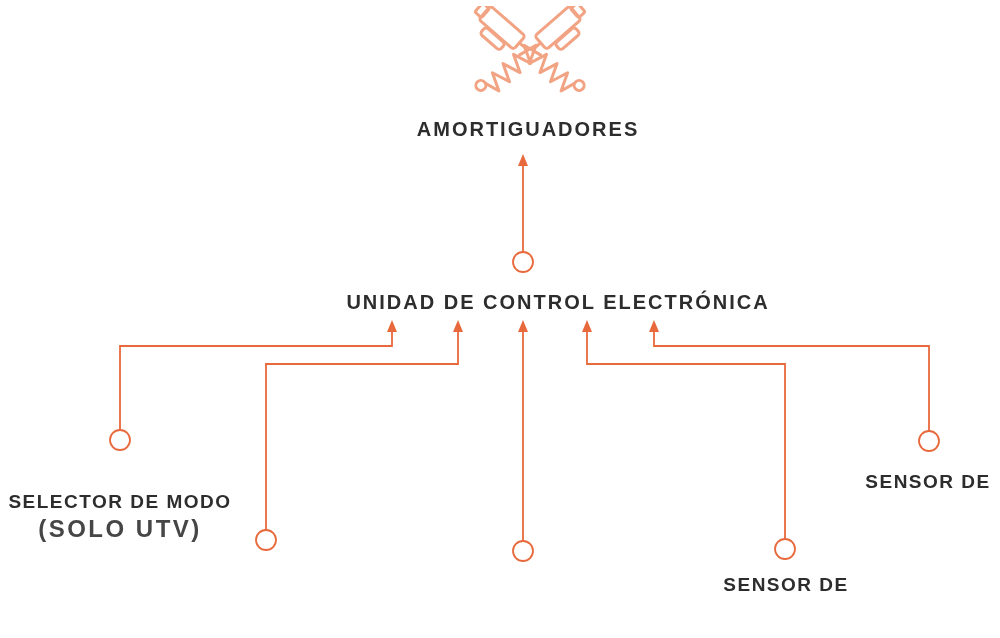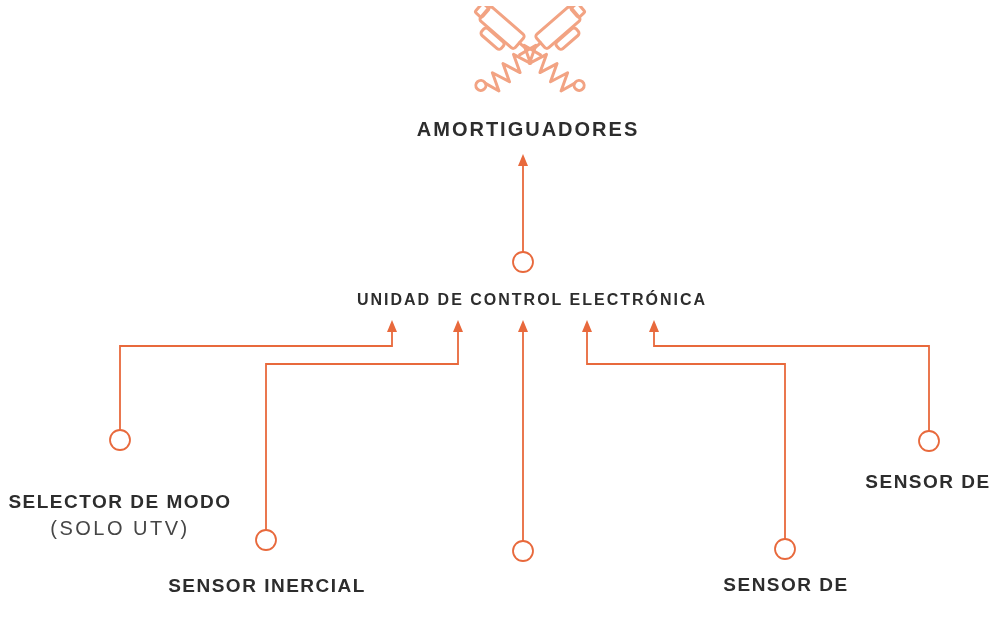--- a/index.html
+++ b/index.html
@@ -38,38 +38,38 @@
     color: #2d2d2d;
     font-weight: bold;
     letter-spacing: 2px;
   }
   .lbl-amortiguadores {
     left: 528px;
     top: 118px;
     font-size: 20px;
   }
   .lbl-ecu {
-    left: 532px;
+    left: 558px;
     top: 291px;
-    font-size: 16px;
+    font-size: 20px;
   }
   .node-lbl {
     position: absolute;
     transform: translateX(-50%);
     white-space: nowrap;
     text-align: center;
     color: #2d2d2d;
     font-weight: bold;
     font-size: 19px;
     letter-spacing: 1.5px;
     line-height: 27px;
   }
   .node-lbl .sub {
-    font-weight: normal;
-    font-size: 20px;
+    font-weight: bold;
+    font-size: 24px;
     color: #464646;
     letter-spacing: 2.5px;
   }
   .node-lbl span { display: block; }
   .pos-selector   { left: 120px; top: 470px; margin-top: 18px; }
   .pos-inercial   { left: 267px; top: 572px; }
   .pos-direccion  { left: 523px; top: 574px; }
   .pos-aceleracion{ left: 786px; top: 571px; }
   .pos-frenado    { left: 928px; top: 468px; }
 </style>
@@ -148,23 +148,20 @@
 
   <div class="lbl lbl-amortiguadores">AMORTIGUADORES</div>
 
   <div class="lbl lbl-ecu">UNIDAD DE CONTROL ELECTRÓNICA</div>
 
   <div class="node-lbl pos-selector">
     <span>SELECTOR DE MODO</span>
     <span class="sub">(SOLO UTV)</span>
   </div>
 
-  <div class="node-lbl pos-inercial">
-    <span>SENSOR INERCIAL</span>
-  </div>
 
 
   <div class="node-lbl pos-aceleracion">
     <span>SENSOR DE</span>
   </div>
 
   <div class="node-lbl pos-frenado">
     <span>SENSOR DE</span>
   </div>
 

